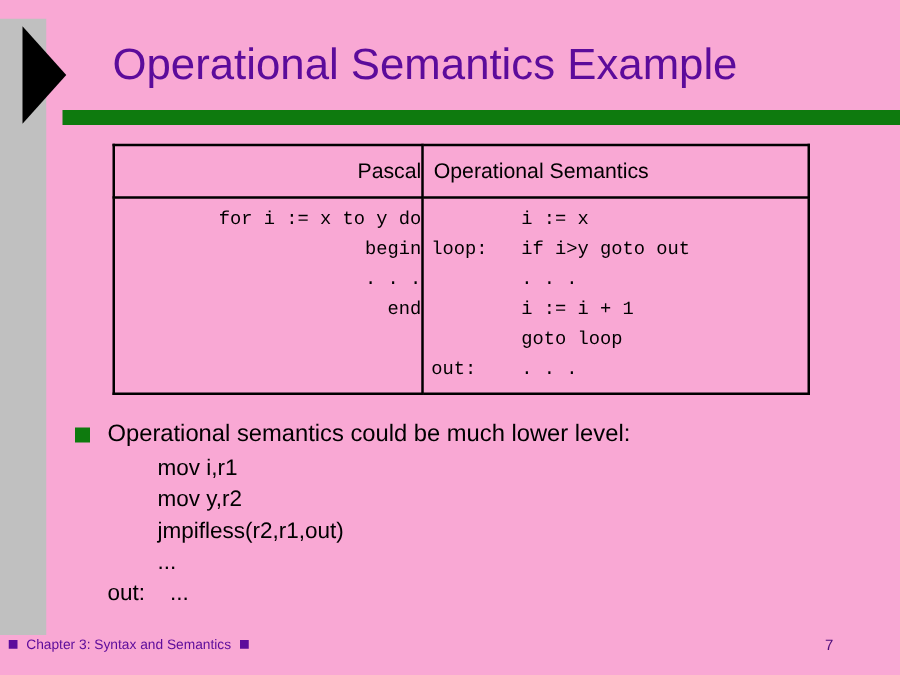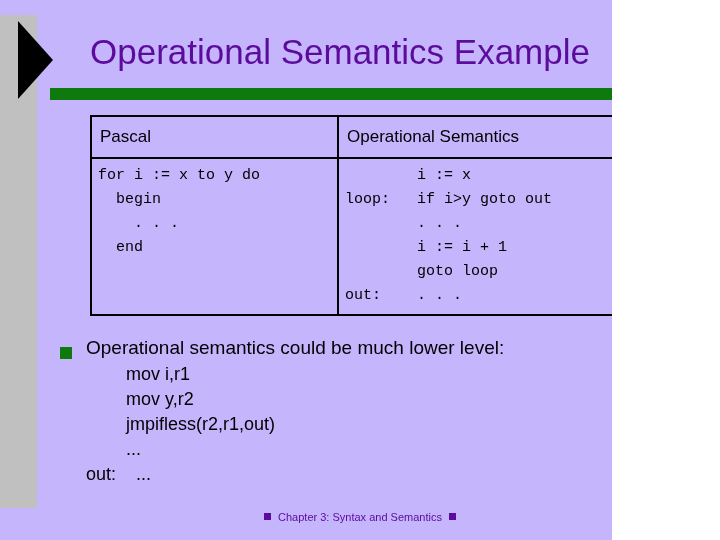--- a/index.html
+++ b/index.html
@@ -2,23 +2,23 @@
 <html><head>
 <meta charset="utf-8">
 <style>
   html, body {
     margin: 0;
     padding: 0;
     background: #ffffff;
   }
   #slide {
     position: relative;
-    width: 612px;
+    width: 720px;
     height: 540px;
-    background: #c4b5fd;
+    background: #f9a8d4;
     overflow: hidden;
     font-family: "Liberation Sans", sans-serif;
   }
 
   
   #left-band {
     position: absolute;
     left: 0px;
     top: 15px;
     width: 37px;
@@ -66,21 +66,21 @@
     top: 115px;
     width: 552px;
     border-collapse: collapse;
     table-layout: fixed;
   }
   #compare-table td {
     border: 2px solid #000000;
     padding: 0;
     vertical-align: top;
   }
-  .col-left  { width: 245px; }
+  .col-left  { width: 245px; text-align: right; }
   .col-right { width: 307px; }
 
   .th-cell {
     font-family: "Liberation Sans", sans-serif;
     font-size: 17px;
     color: #000000;
     padding: 7px 0 8px 8px;
     height: 25px;
     line-height: 25px;
   }
@@ -94,21 +94,21 @@
     height: 142px;
   }
 
   
   #bullet-row {
     position: absolute;
     left: 60px;
     top: 337px;
     width: 620px;
     display: flex;
-    align-items: flex-end;
+    align-items: flex-start;
   }
   #bullet-square {
     width: 12px;
     height: 12px;
     background: #0E7A0E;
     margin-top: 5px;
     margin-right: 14px;
     flex: 0 0 auto;
   }
   #bullet-text {
@@ -129,21 +129,20 @@
     color: #000000;
     white-space: pre;
   }
 
   
   #footer {
     position: absolute;
     left: 0px;
     top: 510px;
     width: 720px;
-    text-align: center;
     font-family: "Liberation Sans", sans-serif;
     font-size: 11px;
     color: #5C0B9B;
     white-space: nowrap;
   }
   #footer .fbullet {
     display: inline-block;
     width: 7px;
     height: 7px;
     background: #5C0B9B;

